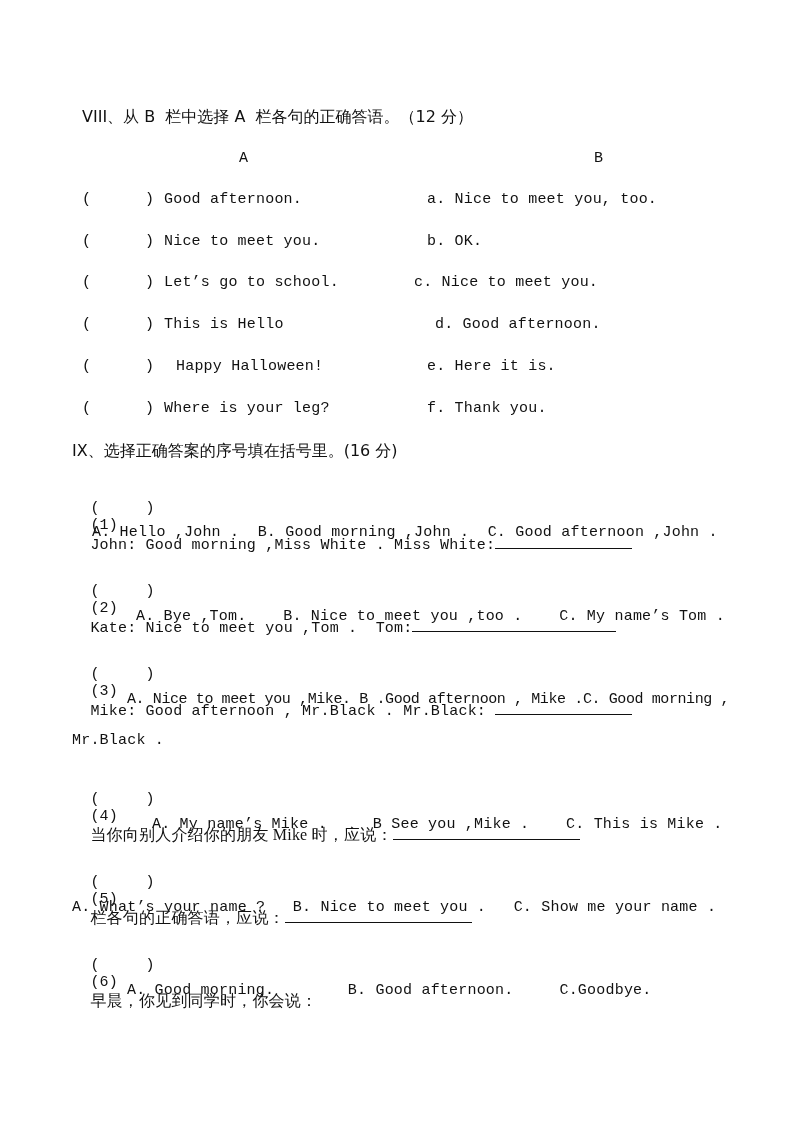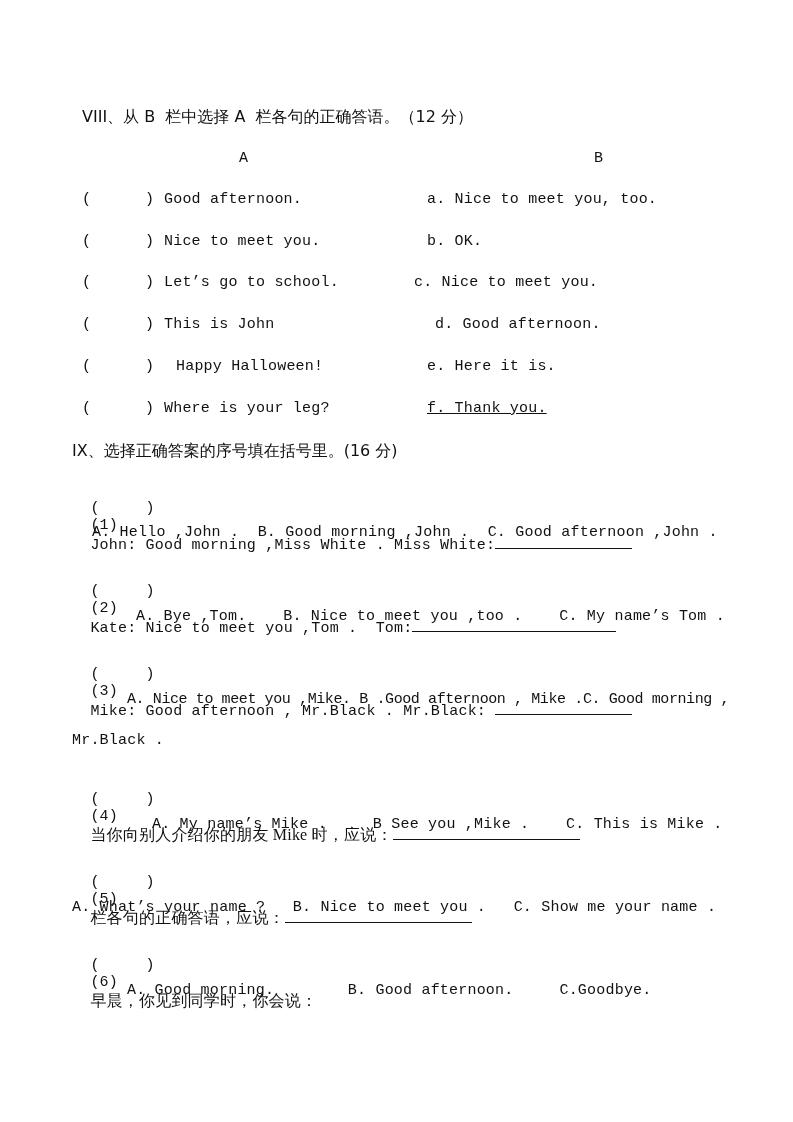--- a/index.html
+++ b/index.html
@@ -28,30 +28,30 @@
 
   <div class="abs paren" style="left:82px;top:233px;">(      )</div>
   <div class="abs mono" style="left:164px;top:233px;">Nice to meet you.</div>
   <div class="abs mono" style="left:427px;top:233px;">b. OK.</div>
 
   <div class="abs paren" style="left:82px;top:274px;">(      )</div>
   <div class="abs mono" style="left:164px;top:274px;">Let’s go to school.</div>
   <div class="abs mono" style="left:414px;top:274px;">c. Nice to meet you.</div>
 
   <div class="abs paren" style="left:82px;top:316px;">(      )</div>
-  <div class="abs mono" style="left:164px;top:316px;">This is John</div>
+  <div class="abs mono" style="left:164px;top:316px;">This is Hello</div>
   <div class="abs mono" style="left:427px;top:316px;margin-left:8px;">d. Good afternoon.</div>
 
   <div class="abs paren" style="left:82px;top:358px;">(      )</div>
   <div class="abs mono" style="left:176px;top:358px;">Happy Halloween!</div>
   <div class="abs mono" style="left:427px;top:358px;text-align:right;">e. Here it is.</div>
 
   <div class="abs paren" style="left:82px;top:400px;">(      )</div>
   <div class="abs mono" style="left:164px;top:400px;">Where is your leg?</div>
-  <div class="abs mono" style="left:427px;top:400px;text-decoration:underline;">f. Thank you.</div>
+  <div class="abs mono" style="left:427px;top:400px;">f. Thank you.</div>
 </div>
 
 <div class="abs title" style="left:72px;top:441px;">IX、选择正确答案的序号填在括号里。(16 分)</div>
 
 <div class="abs mono" style="left:72px;top:483px;">
   <span>(     )</span>
   <span>(1)</span>
   <span>John: Good morning ,Miss White . Miss White:</span><span class="blank" style="width:137px;"></span>
 </div>
 <div class="abs mono" style="left:72px;top:524px;margin-left:20px;">A. Hello ,John .  B. Good morning ,John .  C. Good afternoon ,John .</div>

